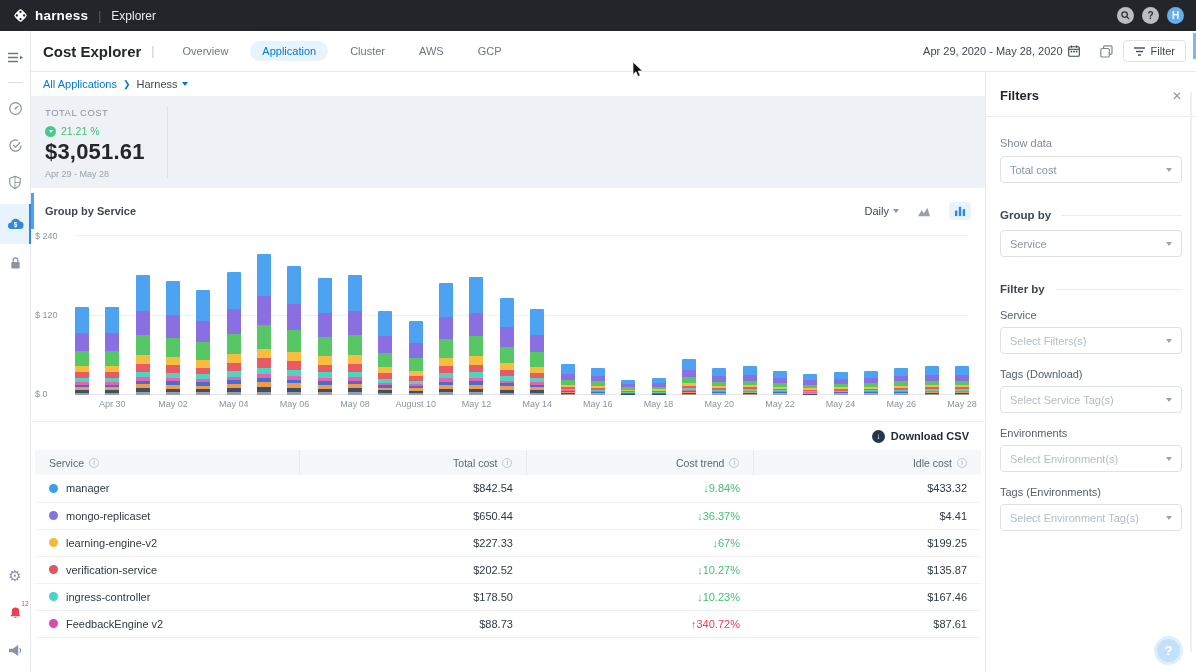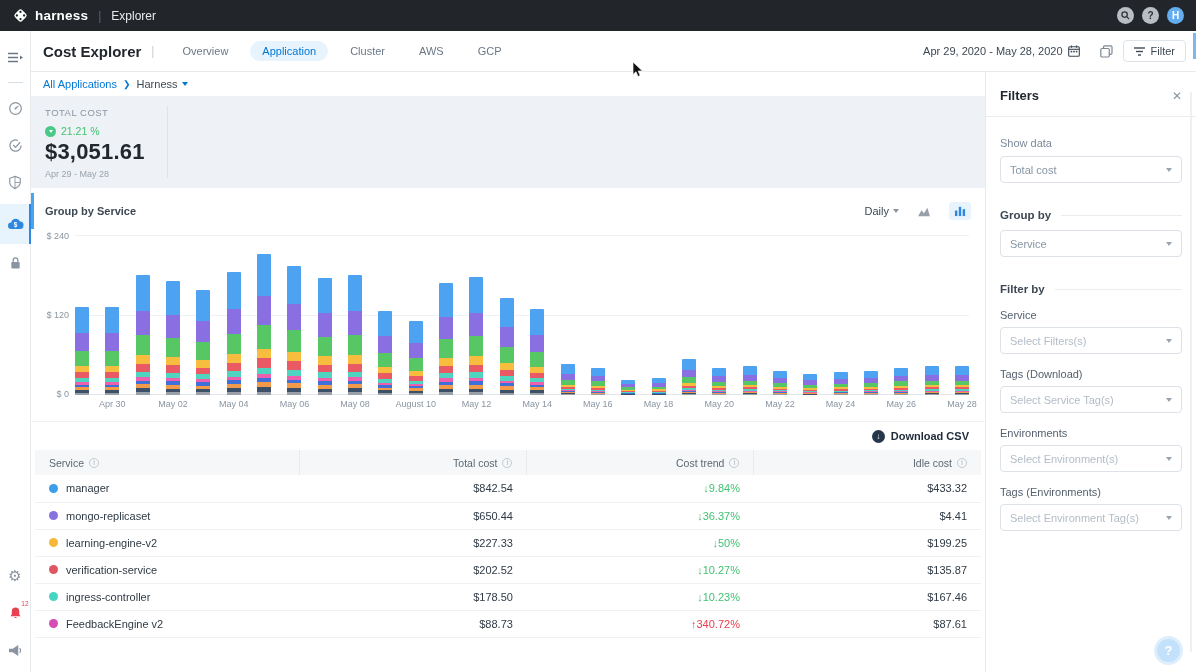--- a/index.html
+++ b/index.html
@@ -77,21 +77,21 @@
   .chart-title { font-size:11px; color:#3d4854; font-weight:bold; }
   .chart-controls { margin-left:auto; display:flex; align-items:center; gap:14px; }
   .interval { font-size:11px; color:#3d4854; display:flex; align-items:center; gap:4px; cursor:pointer; }
   .interval .caret-down { border-top-color:#8a95a1; }
   .chart-type-btn { width:22px; height:18px; display:flex; align-items:center; justify-content:center;
     border-radius:3px; cursor:pointer; }
   .chart-type-btn.selected { background:#e8f4fd; }
   .plot-wrap { position:relative; margin:6px 16px 0 44px; height:160px; }
   .gridline { position:absolute; left:0; right:0; height:1px; background:#eef1f4; }
   .gridline.zero { background:#e2e6ea; }
-  .ylab { position:absolute; left:-40px; width:34px; text-align:right; font-size:9px; color:#8a95a1; }
+  .ylab { position:absolute; left:-40px; width:34px; font-size:9px; color:#8a95a1; }
   .bars { position:absolute; inset:0; display:flex; justify-content:space-between; align-items:flex-end; }
   .bar { width:14px; display:flex; flex-direction:column-reverse; border-radius:1px 1px 0 0; overflow:hidden; }
   .seg { width:100%; }
   .x-labels { display:flex; justify-content:space-between; margin:4px 16px 0 44px; height:14px; }
   .xslot { width:14px; position:relative; }
   .xslot span { position:absolute; left:50%; transform:translateX(-50%); white-space:nowrap;
     font-size:9px; color:#8a95a1; }
   
   .download-row { height:28px; display:flex; align-items:center; justify-content:flex-end;
     padding-right:16px; gap:6px; }
@@ -848,21 +848,21 @@
                 <td class="num">$4.41</td>
               </tr>
               <tr>
                 <td>
                   <span class="svc-cell">
                     <span class="dot" style="background: rgb(245, 185, 55);"></span>
                     <span>learning-engine-v2</span>
                   </span>
                 </td>
                 <td class="num">$227.33</td>
-                <td class="num"><span class="trend down">↓50%</span></td>
+                <td class="num"><span class="trend down">↓67%</span></td>
                 <td class="num">$199.25</td>
               </tr>
               <tr>
                 <td>
                   <span class="svc-cell">
                     <span class="dot" style="background: rgb(224, 86, 96);"></span>
                     <span>verification-service</span>
                   </span>
                 </td>
                 <td class="num">$202.52</td>

